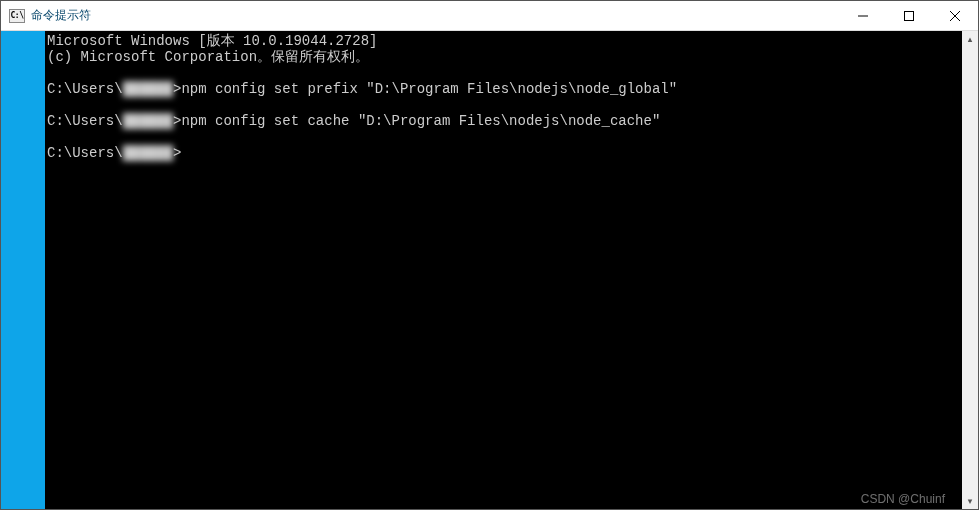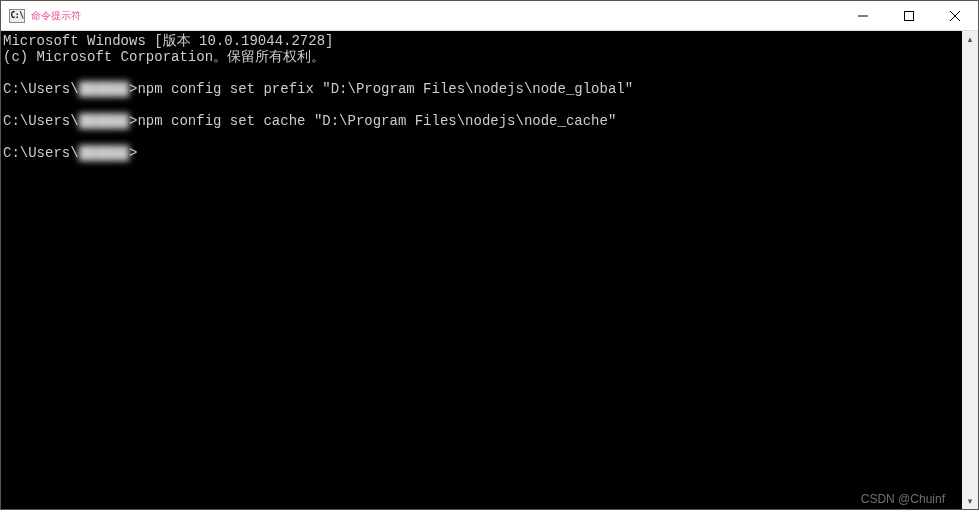--- a/index.html
+++ b/index.html
@@ -37,42 +37,43 @@
       font-size: 8px;
       font-family: Consolas, monospace;
       font-weight: bold;
       color: #000;
       border: 1px solid #888;
       background: #eee;
       letter-spacing: -0.5px;
     }
     .titlebar-title {
       margin-left: 6px;
-      font-size: 10px;
-      color: #ec4899;
+      font-size: 12px;
+      color: #0c4a6e;
       flex: 1;
     }
     .titlebar-controls {
       display: flex;
       height: 100%;
     }
     .titlebar-btn {
       width: 46px;
       height: 100%;
       display: flex;
       align-items: center;
       justify-content: center;
       background: #fff;
       cursor: pointer;
     }
     .titlebar-btn svg { display: block; }
     .terminal-wrap {
       flex: 1;
       display: flex;
-      background: #7dd3fc;
+      background: #0ea5e9;
+      padding-left: 44px;
     }
     .terminal {
       flex: 1;
       background: #000;
       color: #ccc;
       font-family: "NSimSun", "SimSun", Consolas, "Courier New", monospace;
       font-size: 14px;
       line-height: 16px;
       padding: 2px 0 0 2px;
       white-space: pre;

